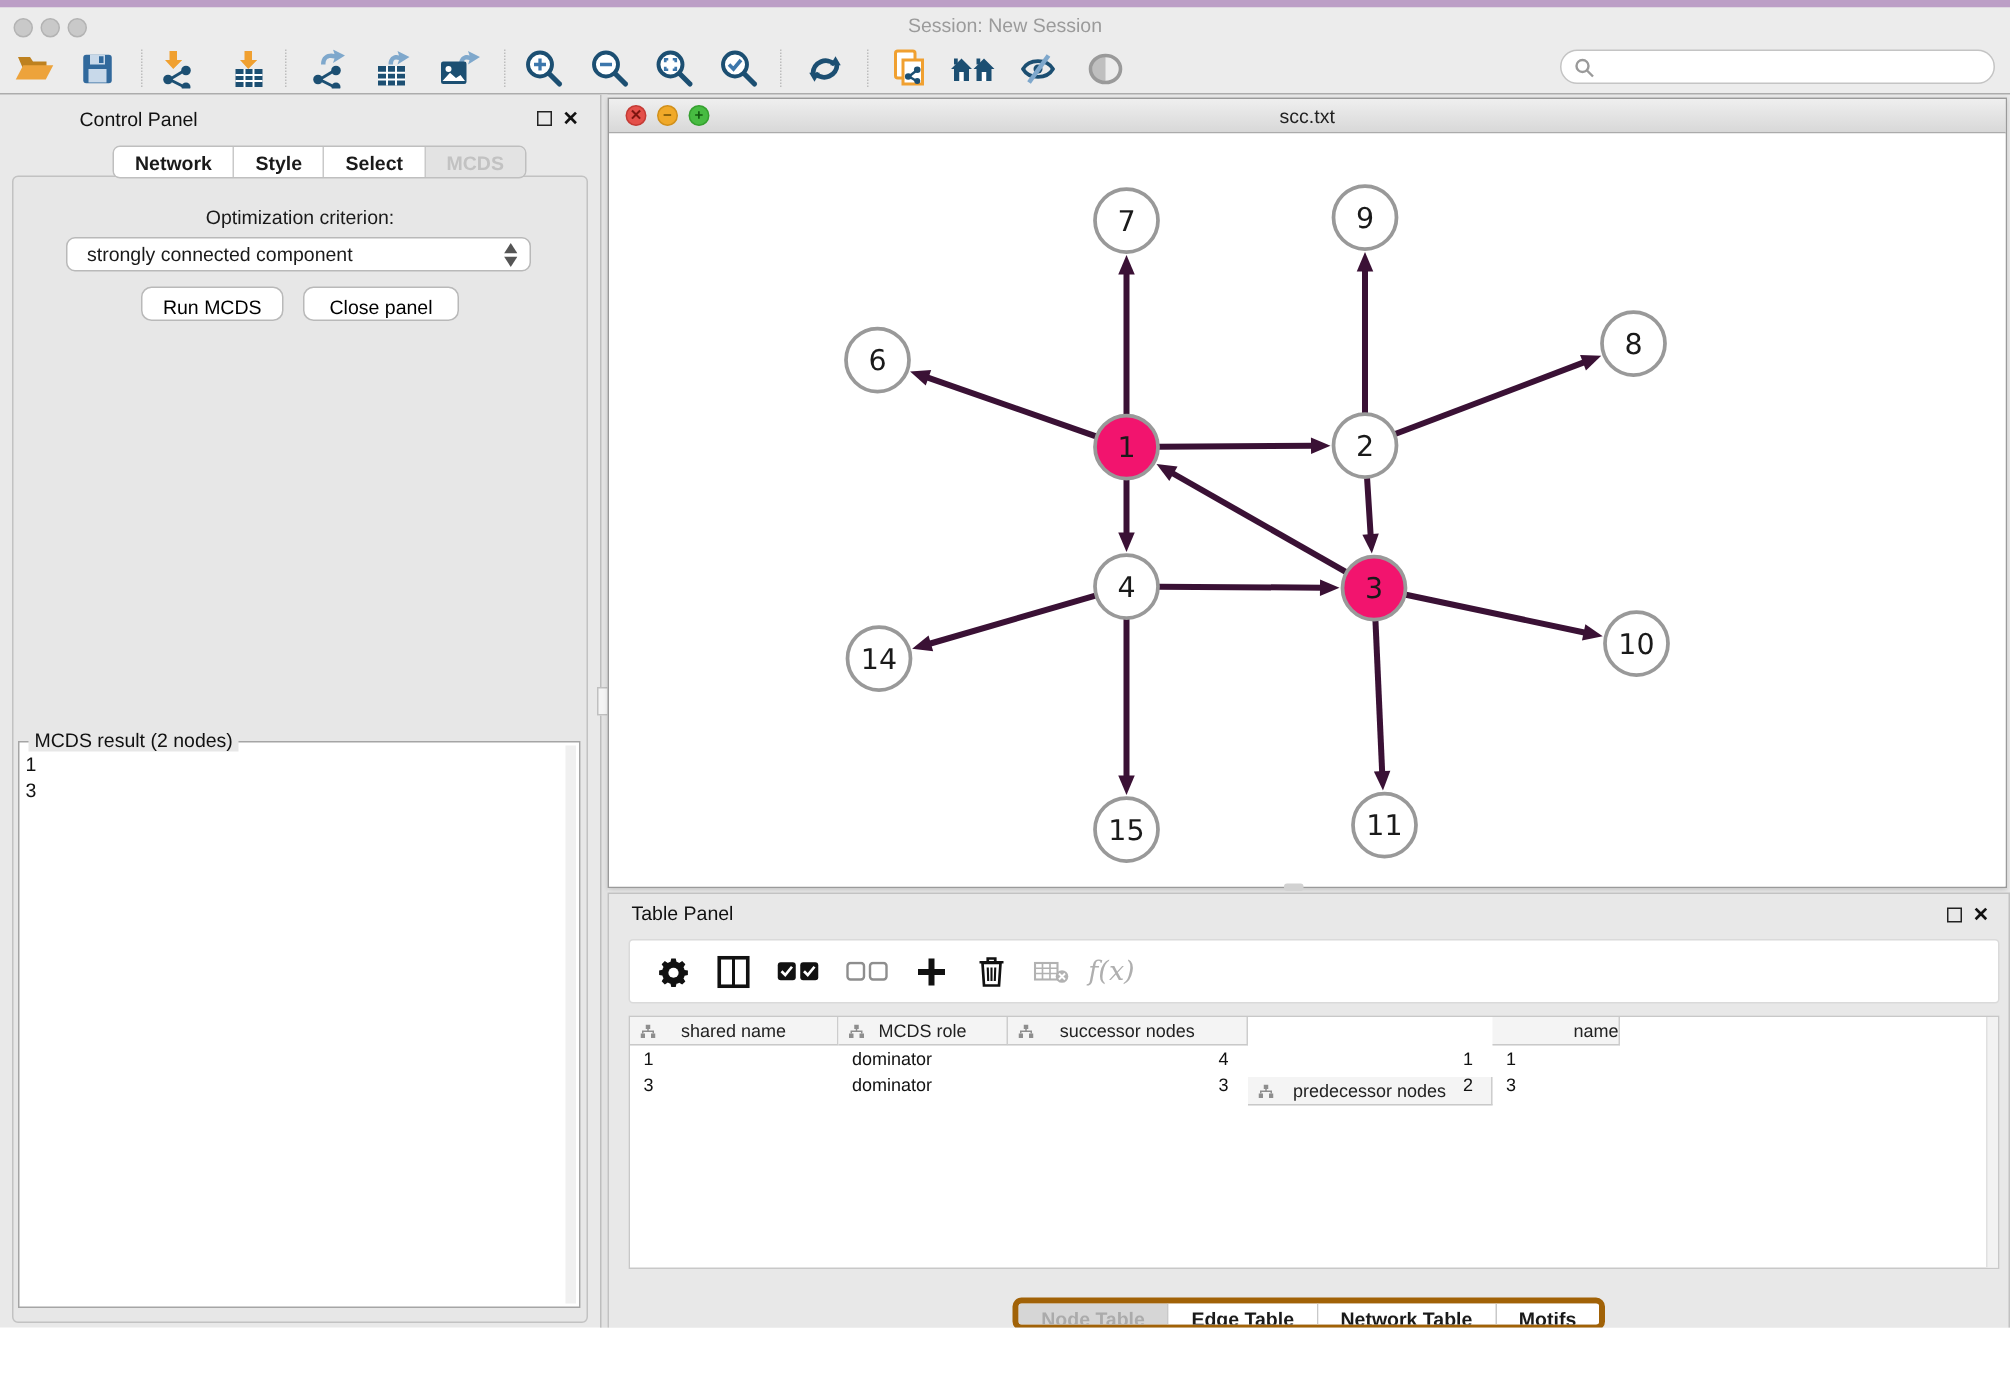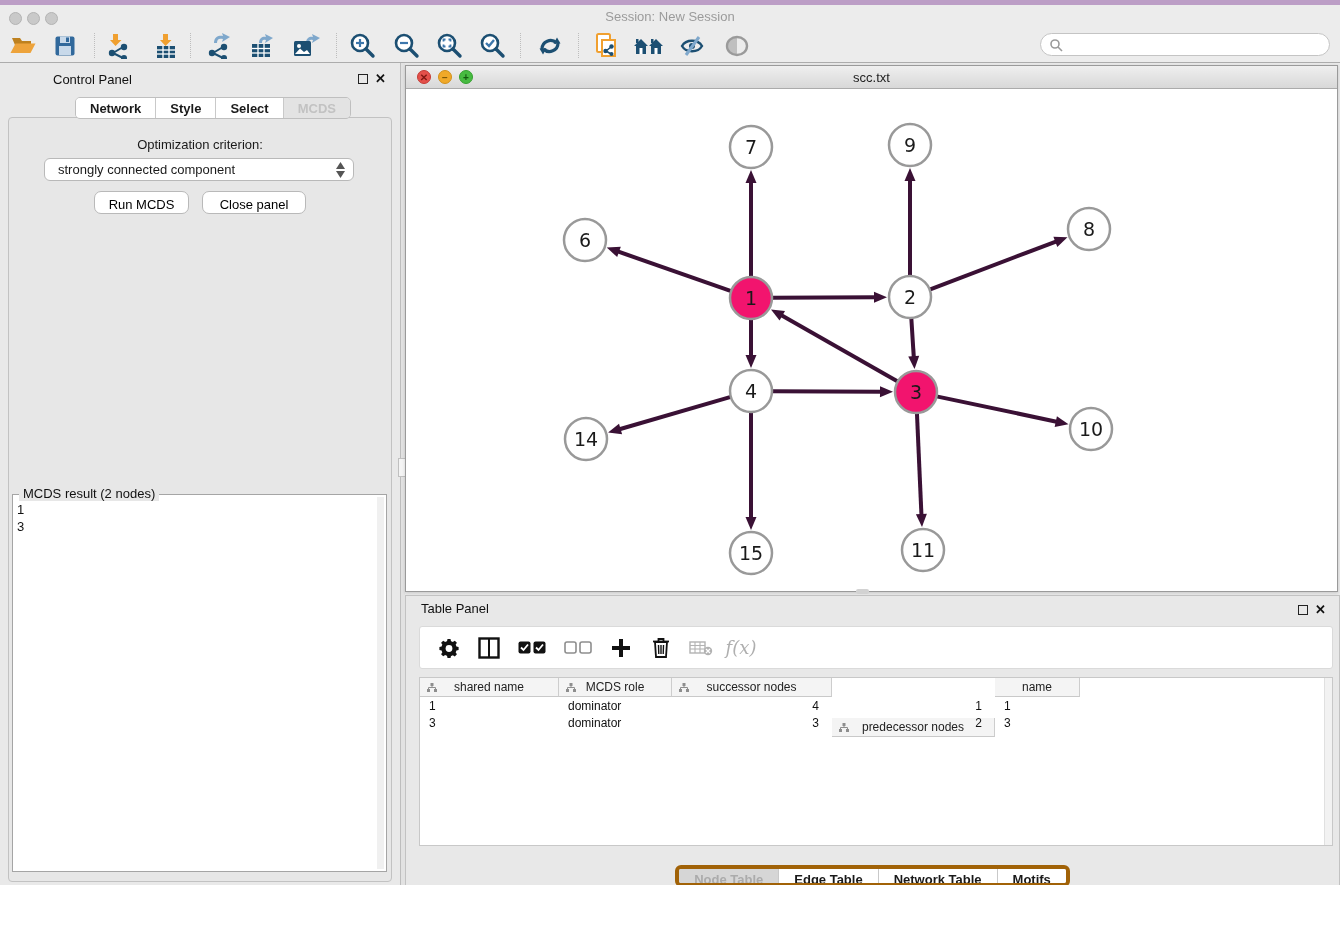--- a/index.html
+++ b/index.html
@@ -515,21 +515,21 @@
                 <rect x="3.5" y="0" width="3" height="3"></rect>
                 <rect x="0" y="6" width="3" height="3"></rect>
                 <rect x="7" y="6" width="3" height="3"></rect>
               </g>
               <g stroke="#8E8E8E" stroke-width="1" fill="none">
                 <path d="M5 3 v1.5 M1.5 6 v-1.5 h7 v1.5"></path>
               </g>
             </svg>
             <span>predecessor nodes</span>
           </div>
-          <div class="th" style="width: 85px;">
+          <div class="th" style="width: 85px; justify-content: flex-end;">
             <span>name</span>
           </div>
         </div>
       <div class="dt-rows" id="table-rows">
           <div class="tr">
             <div class="td left" style="width: 139px;">1</div>
             <div class="td left" style="width: 113px;">dominator</div>
             <div class="td right" style="width: 160px;">4</div>
             <div class="td right" style="width: 163px;">1</div>
             <div class="td left" style="width: 85px;">1</div>

